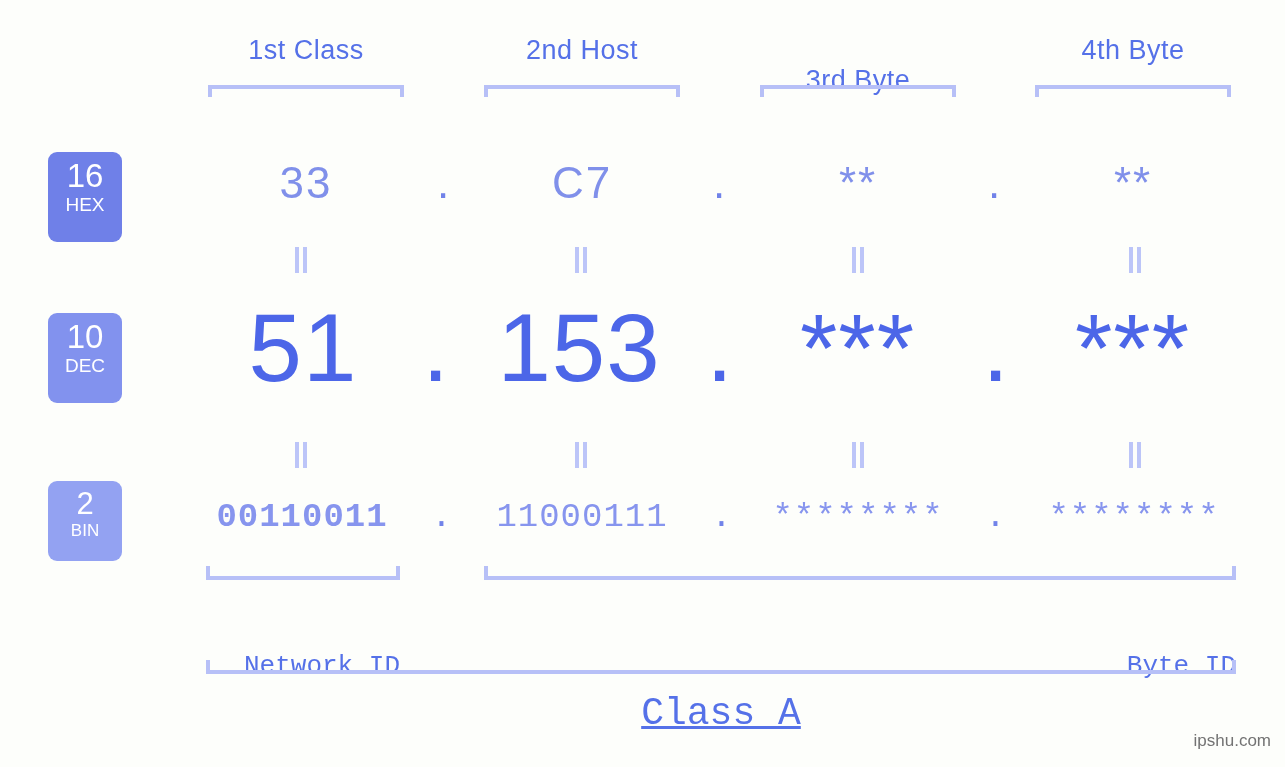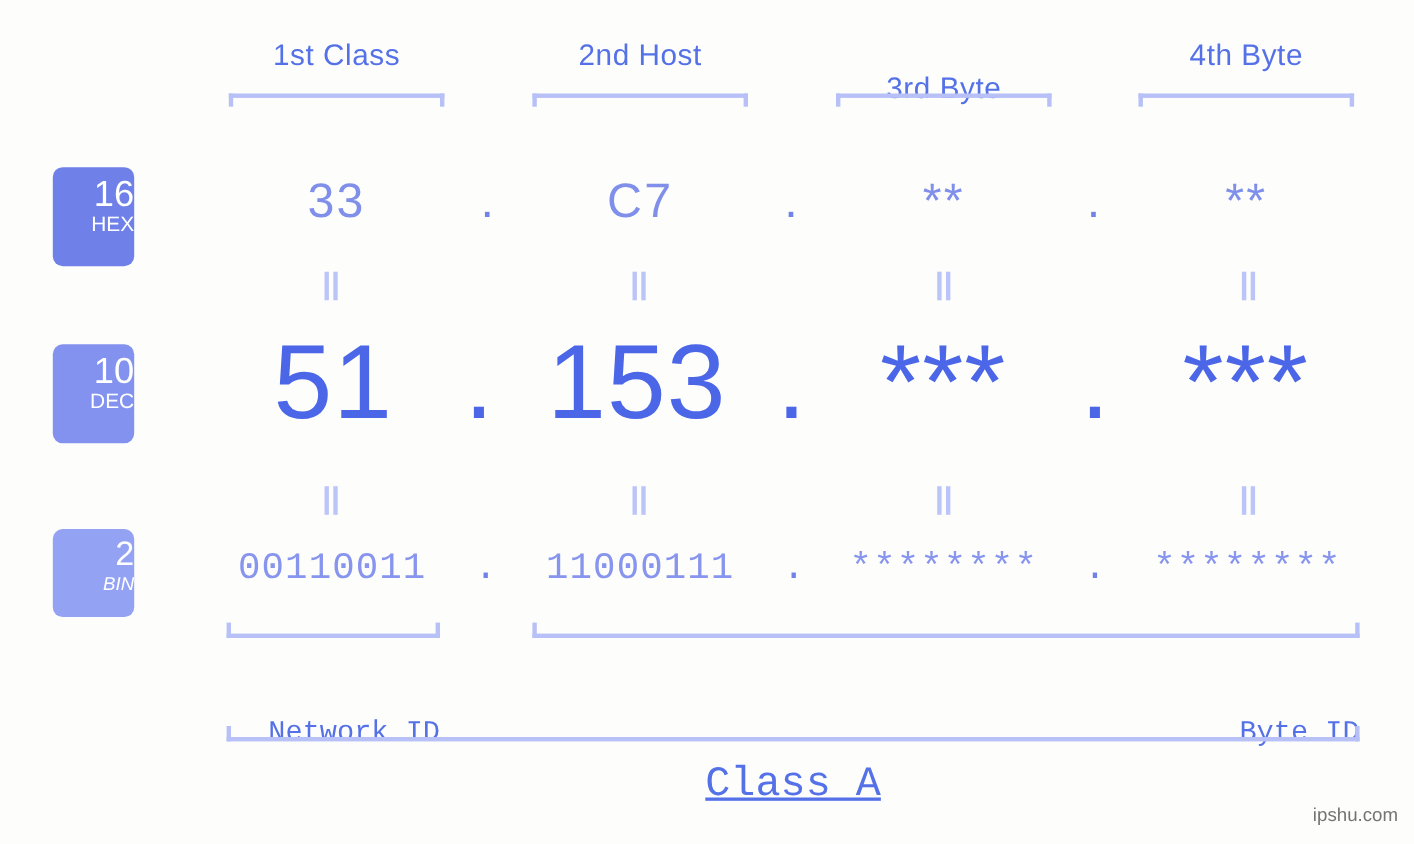--- a/index.html
+++ b/index.html
@@ -49,42 +49,42 @@
     height: 14px;
     box-sizing: border-box;
   }
 
   
   .badge {
     position: absolute;
     width: 74px;
     border-radius: 9px;
     color: #ffffff;
-    text-align: right;
+    text-align: center;
     box-sizing: border-box;
     padding-top: 6px;
     font-family: "Liberation Sans", sans-serif;
   }
   .badge .num {
     display: block;
     font-size: 33px;
     line-height: 36px;
     font-weight: 400;
   }
   .badge .lbl {
     display: block;
     font-size: 19px;
     line-height: 22px;
     font-weight: 400;
   }
   .badge-hex { background: #6f80e8; top: 152px; left: 48px; height: 90px; }
   .badge-dec { background: #8292ee; top: 313px; left: 48px; height: 90px; }
   .badge-bin { background: #93a2f2; top: 481px; left: 48px; height: 80px; }
   .badge-bin .num { font-size: 31px; line-height: 34px; }
-  .badge-bin .lbl { font-size: 17px; line-height: 20px; font-style: italic; }
+  .badge-bin .lbl { font-size: 17px; line-height: 20px; }
 
   
   .cell {
     position: absolute;
     text-align: center;
     white-space: nowrap;
   }
 
   .row-hex .cell {
     color: #8090ea;
@@ -243,21 +243,21 @@
   <div class="eqmark" style="left:851px; top:442px;">
     <span class="b1"></span>
       <span class="b2"></span>
   </div>
   <div class="eqmark" style="left:1128px; top:442px;">
     <span class="b1"></span>
       <span class="b2"></span>
   </div>
 
   <div class="row-bin">
-    <div class="cell" style="left:202px; top:498px; width:200px;">00110011</div>
+    <div class="cell" style="left:202px; top:498px; width:200px;font-weight:bold;">00110011</div>
     <div class="cell sep" style="left:402px; top:498px; width:80px;">.</div>
     <div class="cell" style="left:482px; top:498px; width:200px;">11000111</div>
     <div class="cell sep" style="left:682px; top:498px; width:80px;">.</div>
     <div class="cell" style="left:758px; top:498px; width:200px;">********</div>
     <div class="cell sep" style="left:956px; top:498px; width:80px;">.</div>
     <div class="cell" style="left:1034px; top:498px; width:200px;">********</div>
   </div>
 
   <div class="bracket-bottom" style="left:206px; top:566px; width:194px;"></div>
   <div class="bracket-bottom" style="left:484px; top:566px; width:752px;"></div>

